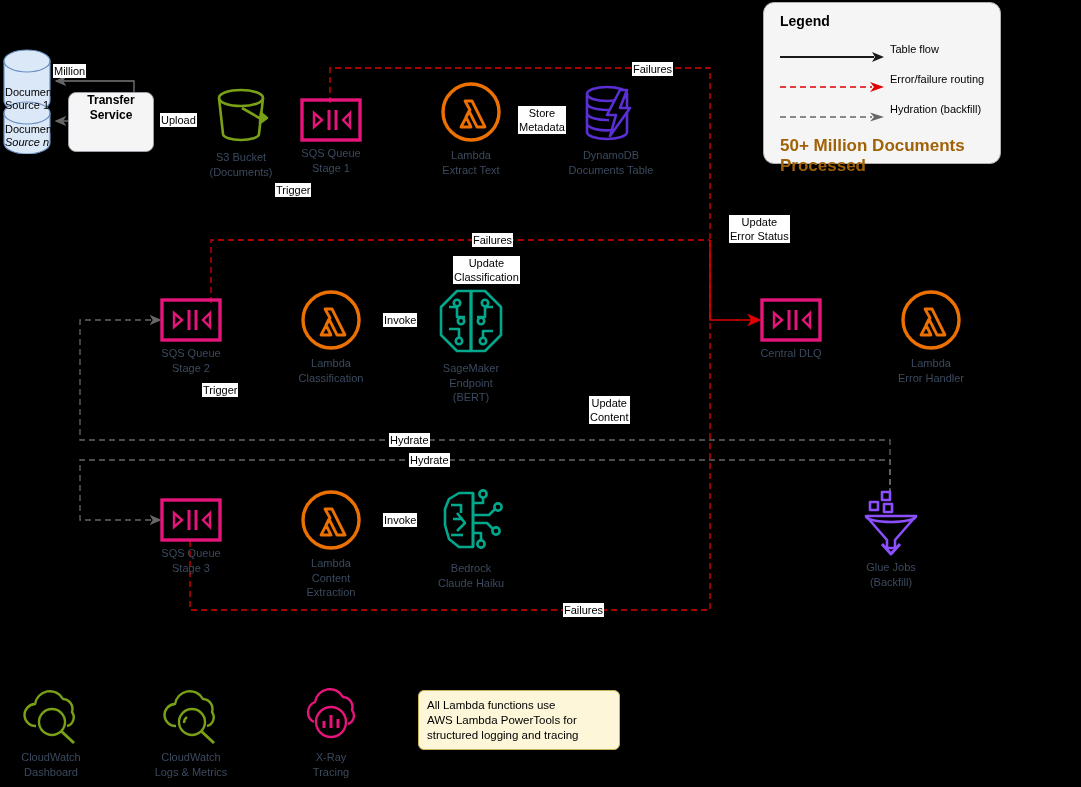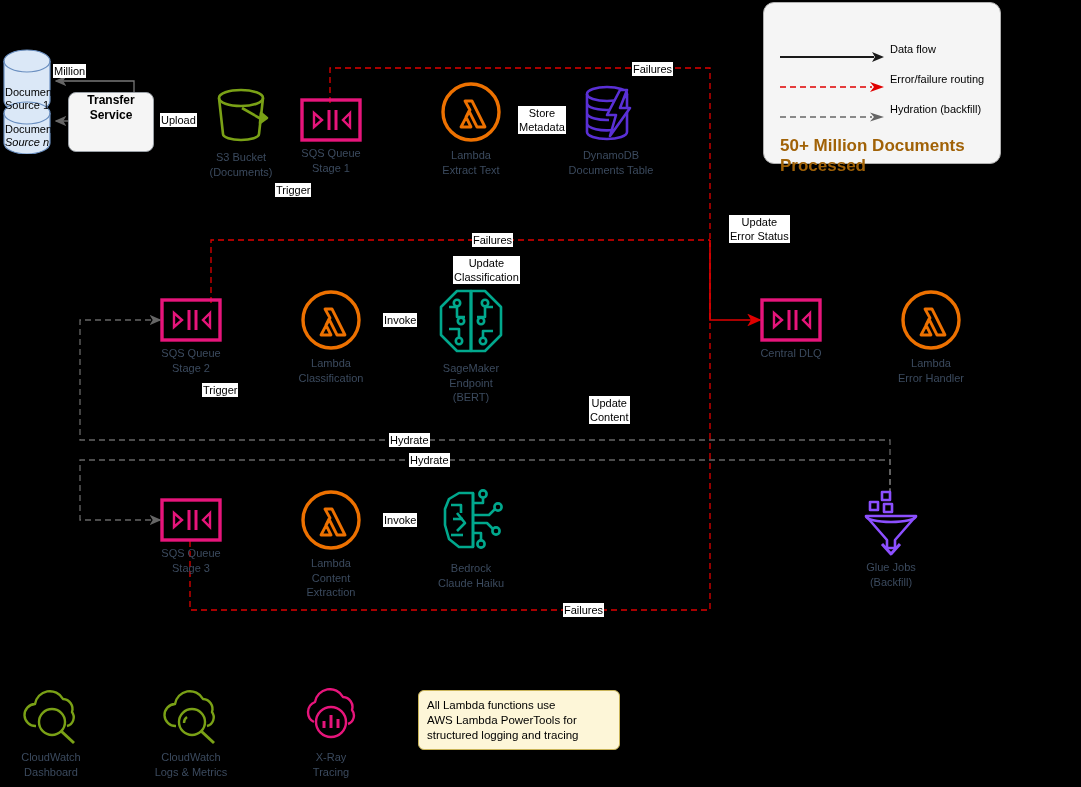--- a/index.html
+++ b/index.html
@@ -67,27 +67,28 @@
     <path d="M710,240 L710,320 L760,320" stroke="#e00000" stroke-width="1.6" fill="none" marker-end="url(#ahRed)"></path>
 
     <path d="M890,495 L890,440 L80,440 L80,320 L160,320" stroke="#666" stroke-width="1.3" fill="none" stroke-dasharray="6,4" marker-end="url(#ahGray)"></path>
 
     <path d="M890,495 L890,460 L80,460 L80,520 L160,520" stroke="#666" stroke-width="1.3" fill="none" stroke-dasharray="6,4" marker-end="url(#ahGray)"></path>
 
     <path d="M890,470 L890,492" stroke="#666" stroke-width="1.3" fill="none" stroke-dasharray="5,4"></path>
   </svg>
 
   <div class="legend">
+    <h1>Legend</h1>
 
     <div class="legrow" style="top:48px;">
       <svg width="104" height="12" viewBox="0 0 104 12">
         <line x1="0" y1="6" x2="94" y2="6" stroke="#1a1a1a" stroke-width="2.2"></line>
         <path d="M92,1 L104,6 L92,11 L95,6 Z" fill="#1a1a1a"></path>
       </svg>
-      <span class="lbl">Data flow</span>
+      <span class="lbl">Table flow</span>
     </div>
 
     <div class="legrow" style="top:78px;">
       <svg width="104" height="12" viewBox="0 0 104 12">
         <line x1="0" y1="6" x2="92" y2="6" stroke="#e00000" stroke-width="1.6" stroke-dasharray="6,4"></line>
         <path d="M90,1 L104,6 L90,11 L94,6 Z" fill="#e00000"></path>
       </svg>
       <span class="lbl">Error/failure routing</span>
     </div>
 

